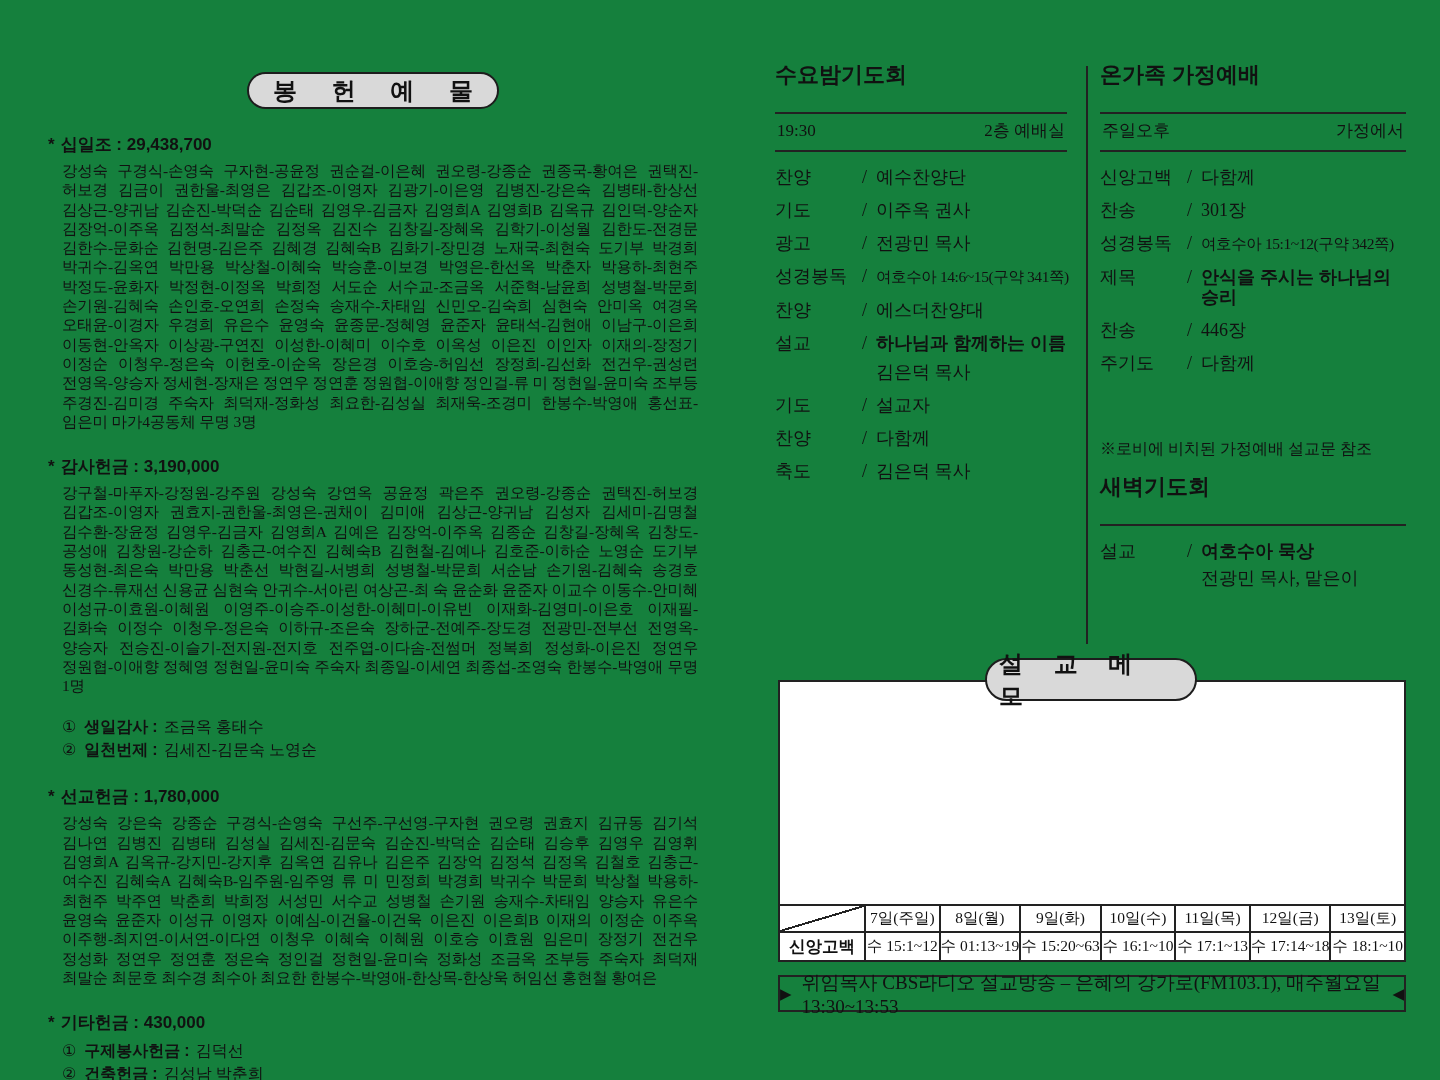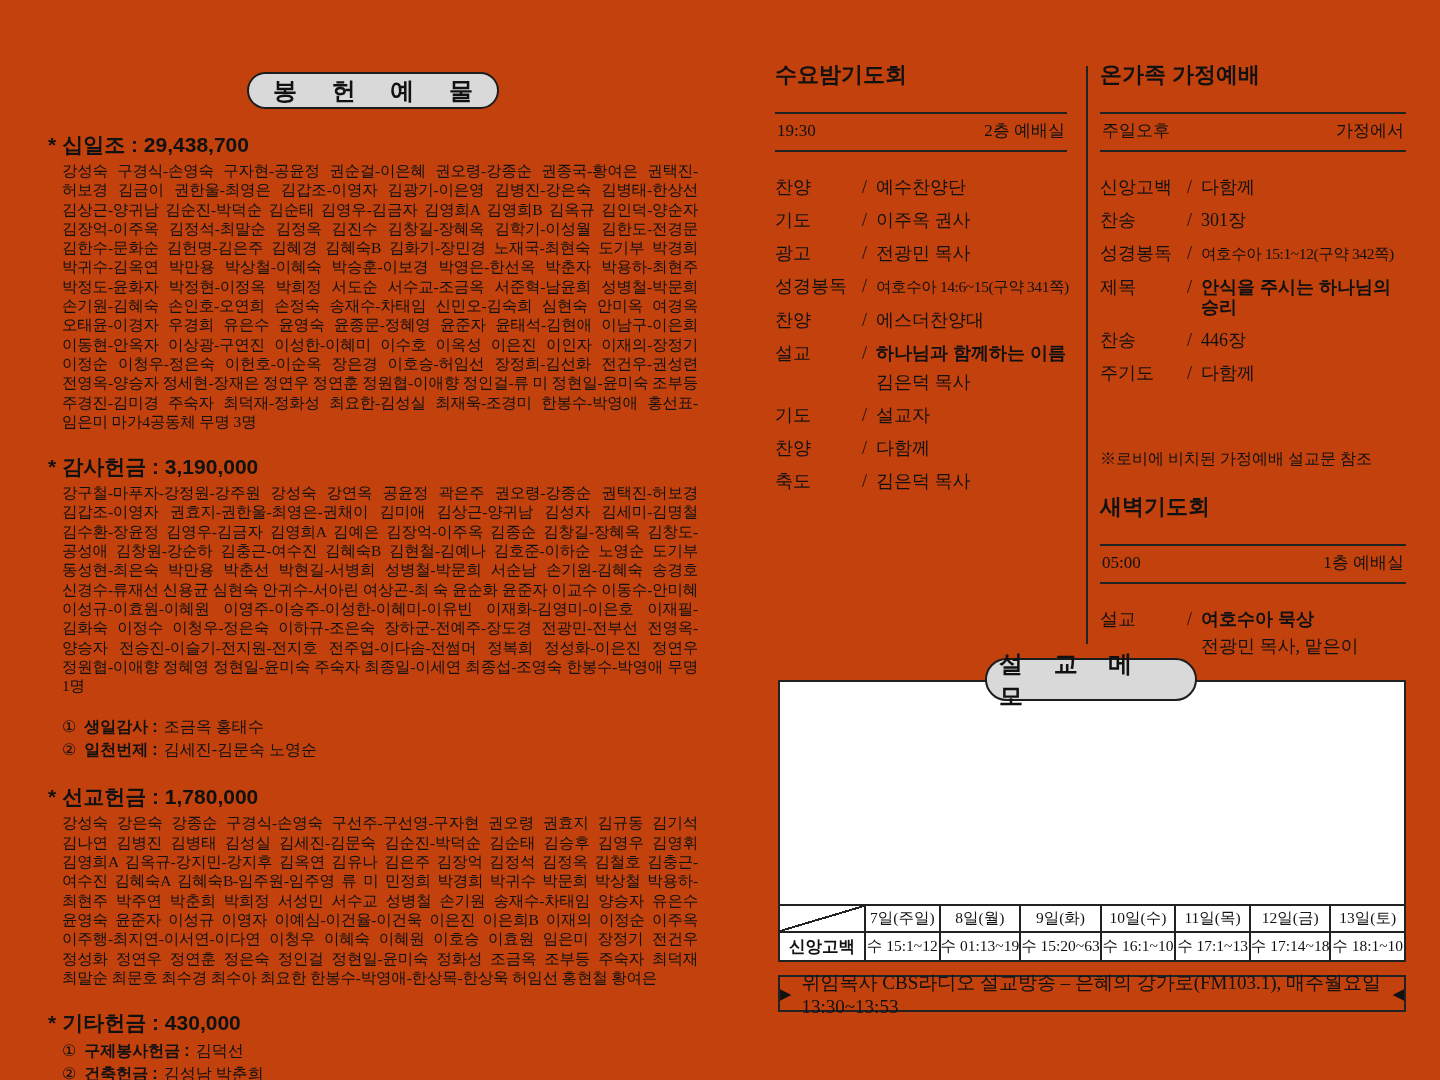--- a/index.html
+++ b/index.html
@@ -1,48 +1,48 @@
 <!DOCTYPE html>
 <html><head>
 <meta charset="utf-8">
 <style>
   html,body{margin:0;padding:0;}
   body{background:#ffffff;width:1440px;height:1080px;position:relative;
        font-family:"Liberation Serif",serif;color:#111;}
-  .page{position:absolute;inset:0;background:#c2410c;overflow:hidden;}
+  .page{position:absolute;inset:0;background:#15803d;overflow:hidden;}
   .stadium{background:#d9d9d9;border:2px solid #1d1d1d;border-radius:24px;
            font-family:"Liberation Sans",sans-serif;font-weight:bold;
            display:flex;align-items:center;justify-content:center;box-sizing:border-box;}
 
   
   .col-left{position:absolute;left:48px;top:60px;width:650px;}
   .offering-badge{width:252px;height:37px;margin:12px auto 0;font-size:24px;
                   letter-spacing:14px;padding-left:14px;}
   .sec-head{font-family:"Liberation Sans",sans-serif;font-weight:bold;
-            font-size:21px;line-height:20px;margin-top:26px;}
+            font-size:17px;line-height:20px;margin-top:26px;}
   .sec-head .star{margin-right:6px;}
   .names{margin:6px 0 0 14px;width:636px;font-size:15.5px;line-height:19.3px;
          text-align:justify;letter-spacing:-0.2px;word-break:keep-all;}
   .subitems{margin:20px 0 0 14px;}
   .subitem{font-size:16px;line-height:23px;}
   .subitem .num{font-family:"Liberation Serif",serif;margin-right:4px;}
   .subitem .slabel{font-family:"Liberation Sans",sans-serif;font-weight:bold;margin-top:16px;}
   .subitem .scolon{font-family:"Liberation Sans",sans-serif;font-weight:bold;margin:0 6px 0 4px;}
 
   
   .svc{position:absolute;box-sizing:border-box;}
   .svc-wed{left:775px;top:62px;width:292px;}
   .svc-fam{left:1100px;top:62px;width:306px;}
-  .svc-dawn{left:1100px;top:494px;width:306px;}
+  .svc-dawn{left:1100px;top:474px;width:306px;}
   .col-title{font-family:"Liberation Sans",sans-serif;font-weight:bold;
              font-size:22px;line-height:26px;padding-bottom:24px;
              border-bottom:2px solid #222;}
   .meta{display:flex;justify-content:space-between;align-items:baseline;
         padding:5px 2px 8px;border-bottom:2px solid #222;font-size:17px;}
-  .items{padding-top:15px;margin-top:10px;}
+  .items{padding-top:15px;}
   .item-row{display:flex;align-items:baseline;margin-bottom:13px;
             font-size:18px;line-height:20px;}
   .ilabel{flex:none;display:inline-block;width:78px;text-align:justify;
           text-align-last:justify;-moz-text-align-last:justify;}
   .slash{margin:0 9px;}
   .ival.boldv{font-family:"Liberation Sans",sans-serif;font-weight:bold;font-size:18px;}
   .ival.smallv{font-size:15.5px;letter-spacing:-0.4px;white-space:nowrap;}
   .second-line{margin:-2px 0 13px 101px;font-size:18px;line-height:20px;}
   .fam-note{margin-top:66px;font-size:16px;}
 
@@ -222,24 +222,20 @@
           <span class="ilabel">주기도</span>
           <span class="slash">/</span>
           <span class="ival">다함께</span>
         </div>
     </div>
     <div class="fam-note">※로비에 비치된 가정예배 설교문 참조</div>
   </div>
 
   <div class="svc svc-dawn">
     <div class="col-title">새벽기도회</div>
-    <div class="meta">
-      <span>05:00</span>
-      <span>1층 예배실</span>
-    </div>
     <div class="items">
       <div class="item-row" style="margin-bottom:9px;">
           <span class="ilabel">설교</span>
           <span class="slash">/</span>
           <span class="ival boldv">여호수아 묵상</span>
         </div>
       <div class="second-line">전광민 목사, 맡은이</div>
     </div>
   </div>
 

